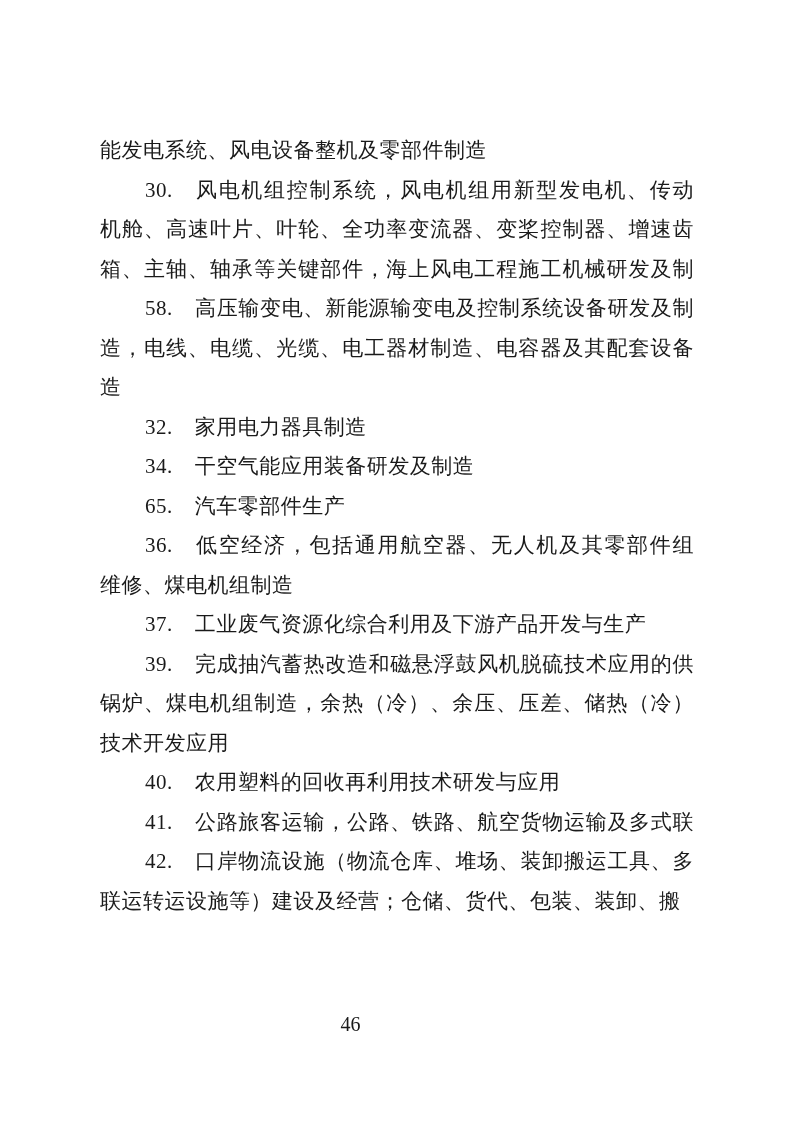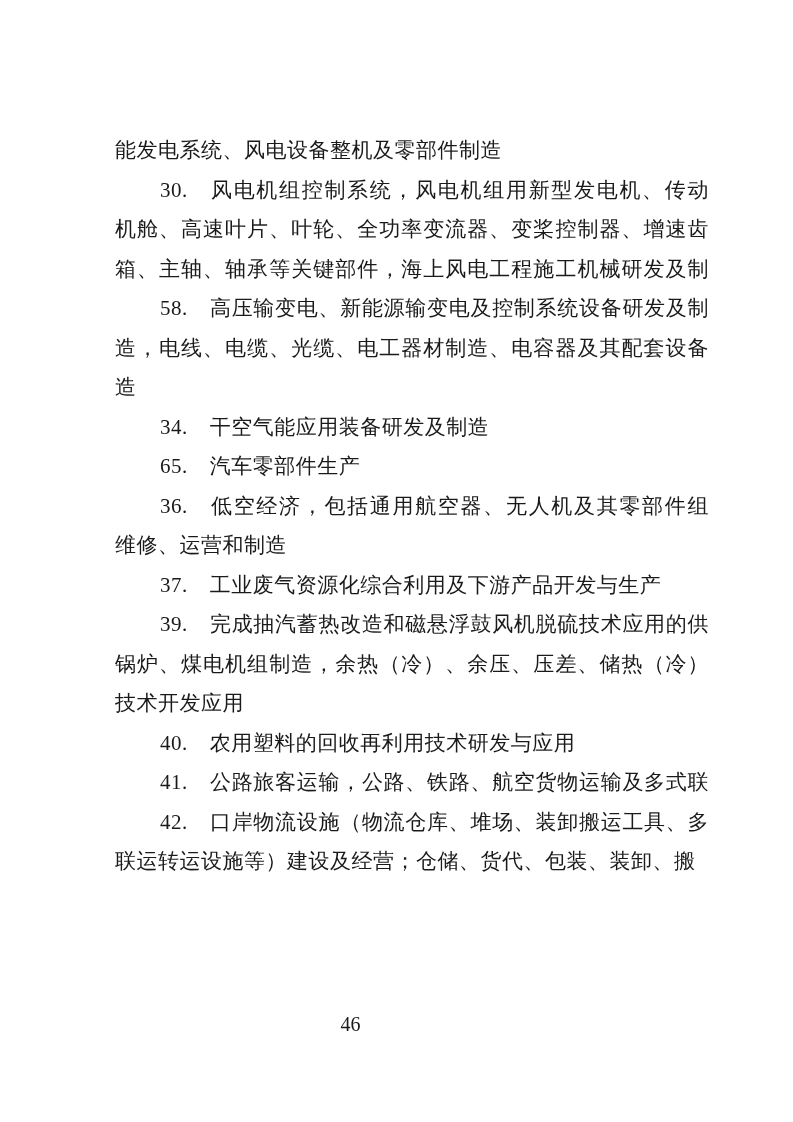--- a/index.html
+++ b/index.html
@@ -14,21 +14,20 @@
     background: #ffffff;
     font-family: "Liberation Serif", "DejaVu Serif", serif;
     color: #1a1a1a;
     overflow: hidden;
   }
   .doc-body {
     position: absolute;
     top: 131px;
     left: 100px;
     width: 594px;
-    margin-left: 15px;
   }
   .line {
     height: 39.5px;
     line-height: 39.5px;
     font-size: 21px;
     letter-spacing: 0.5px;
     text-align: justify;
     text-align-last: left;
     text-justify: inter-character;
     white-space: normal;
@@ -57,24 +56,25 @@
 
 <div class="page">
   <div class="doc-body">
       <div class="line">能发电系统、风电设备整机及零部件制造</div>
       <div class="line fill indent">30.  风电机组控制系统，风电机组用新型发电机、传动链、</div>
       <div class="line fill">机舱、高速叶片、叶轮、全功率变流器、变桨控制器、增速齿轮</div>
       <div class="line">箱、主轴、轴承等关键部件，海上风电工程施工机械研发及制造</div>
       <div class="line fill indent">58.  高压输变电、新能源输变电及控制系统设备研发及制</div>
       <div class="line fill">造，电线、电缆、光缆、电工器材制造、电容器及其配套设备制</div>
       <div class="line">造</div>
+      <div class="line indent">32.  家用电力器具制造</div>
       <div class="line indent">34.  干空气能应用装备研发及制造</div>
       <div class="line indent">65.  汽车零部件生产</div>
       <div class="line fill indent">36.  低空经济，包括通用航空器、无人机及其零部件组装、</div>
-      <div class="line">维修、运营和制造</div>
+      <div class="line">维修、煤电机组制造</div>
       <div class="line indent">37.  工业废气资源化综合利用及下游产品开发与生产</div>
       <div class="line fill indent">39.  完成抽汽蓄热改造和磁悬浮鼓风机脱硫技术应用的供热</div>
       <div class="line fill">锅炉、煤电机组制造，余热（冷）、余压、压差、储热（冷）等</div>
       <div class="line">技术开发应用</div>
       <div class="line indent">40.  农用塑料的回收再利用技术研发与应用</div>
       <div class="line indent">41.  公路旅客运输，公路、铁路、航空货物运输及多式联运</div>
       <div class="line fill indent">42.  口岸物流设施（物流仓库、堆场、装卸搬运工具、多式</div>
       <div class="line">联运转运设施等）建设及经营；仓储、货代、包装、装卸、搬</div>
     </div>
   <div class="page-number">46</div>

